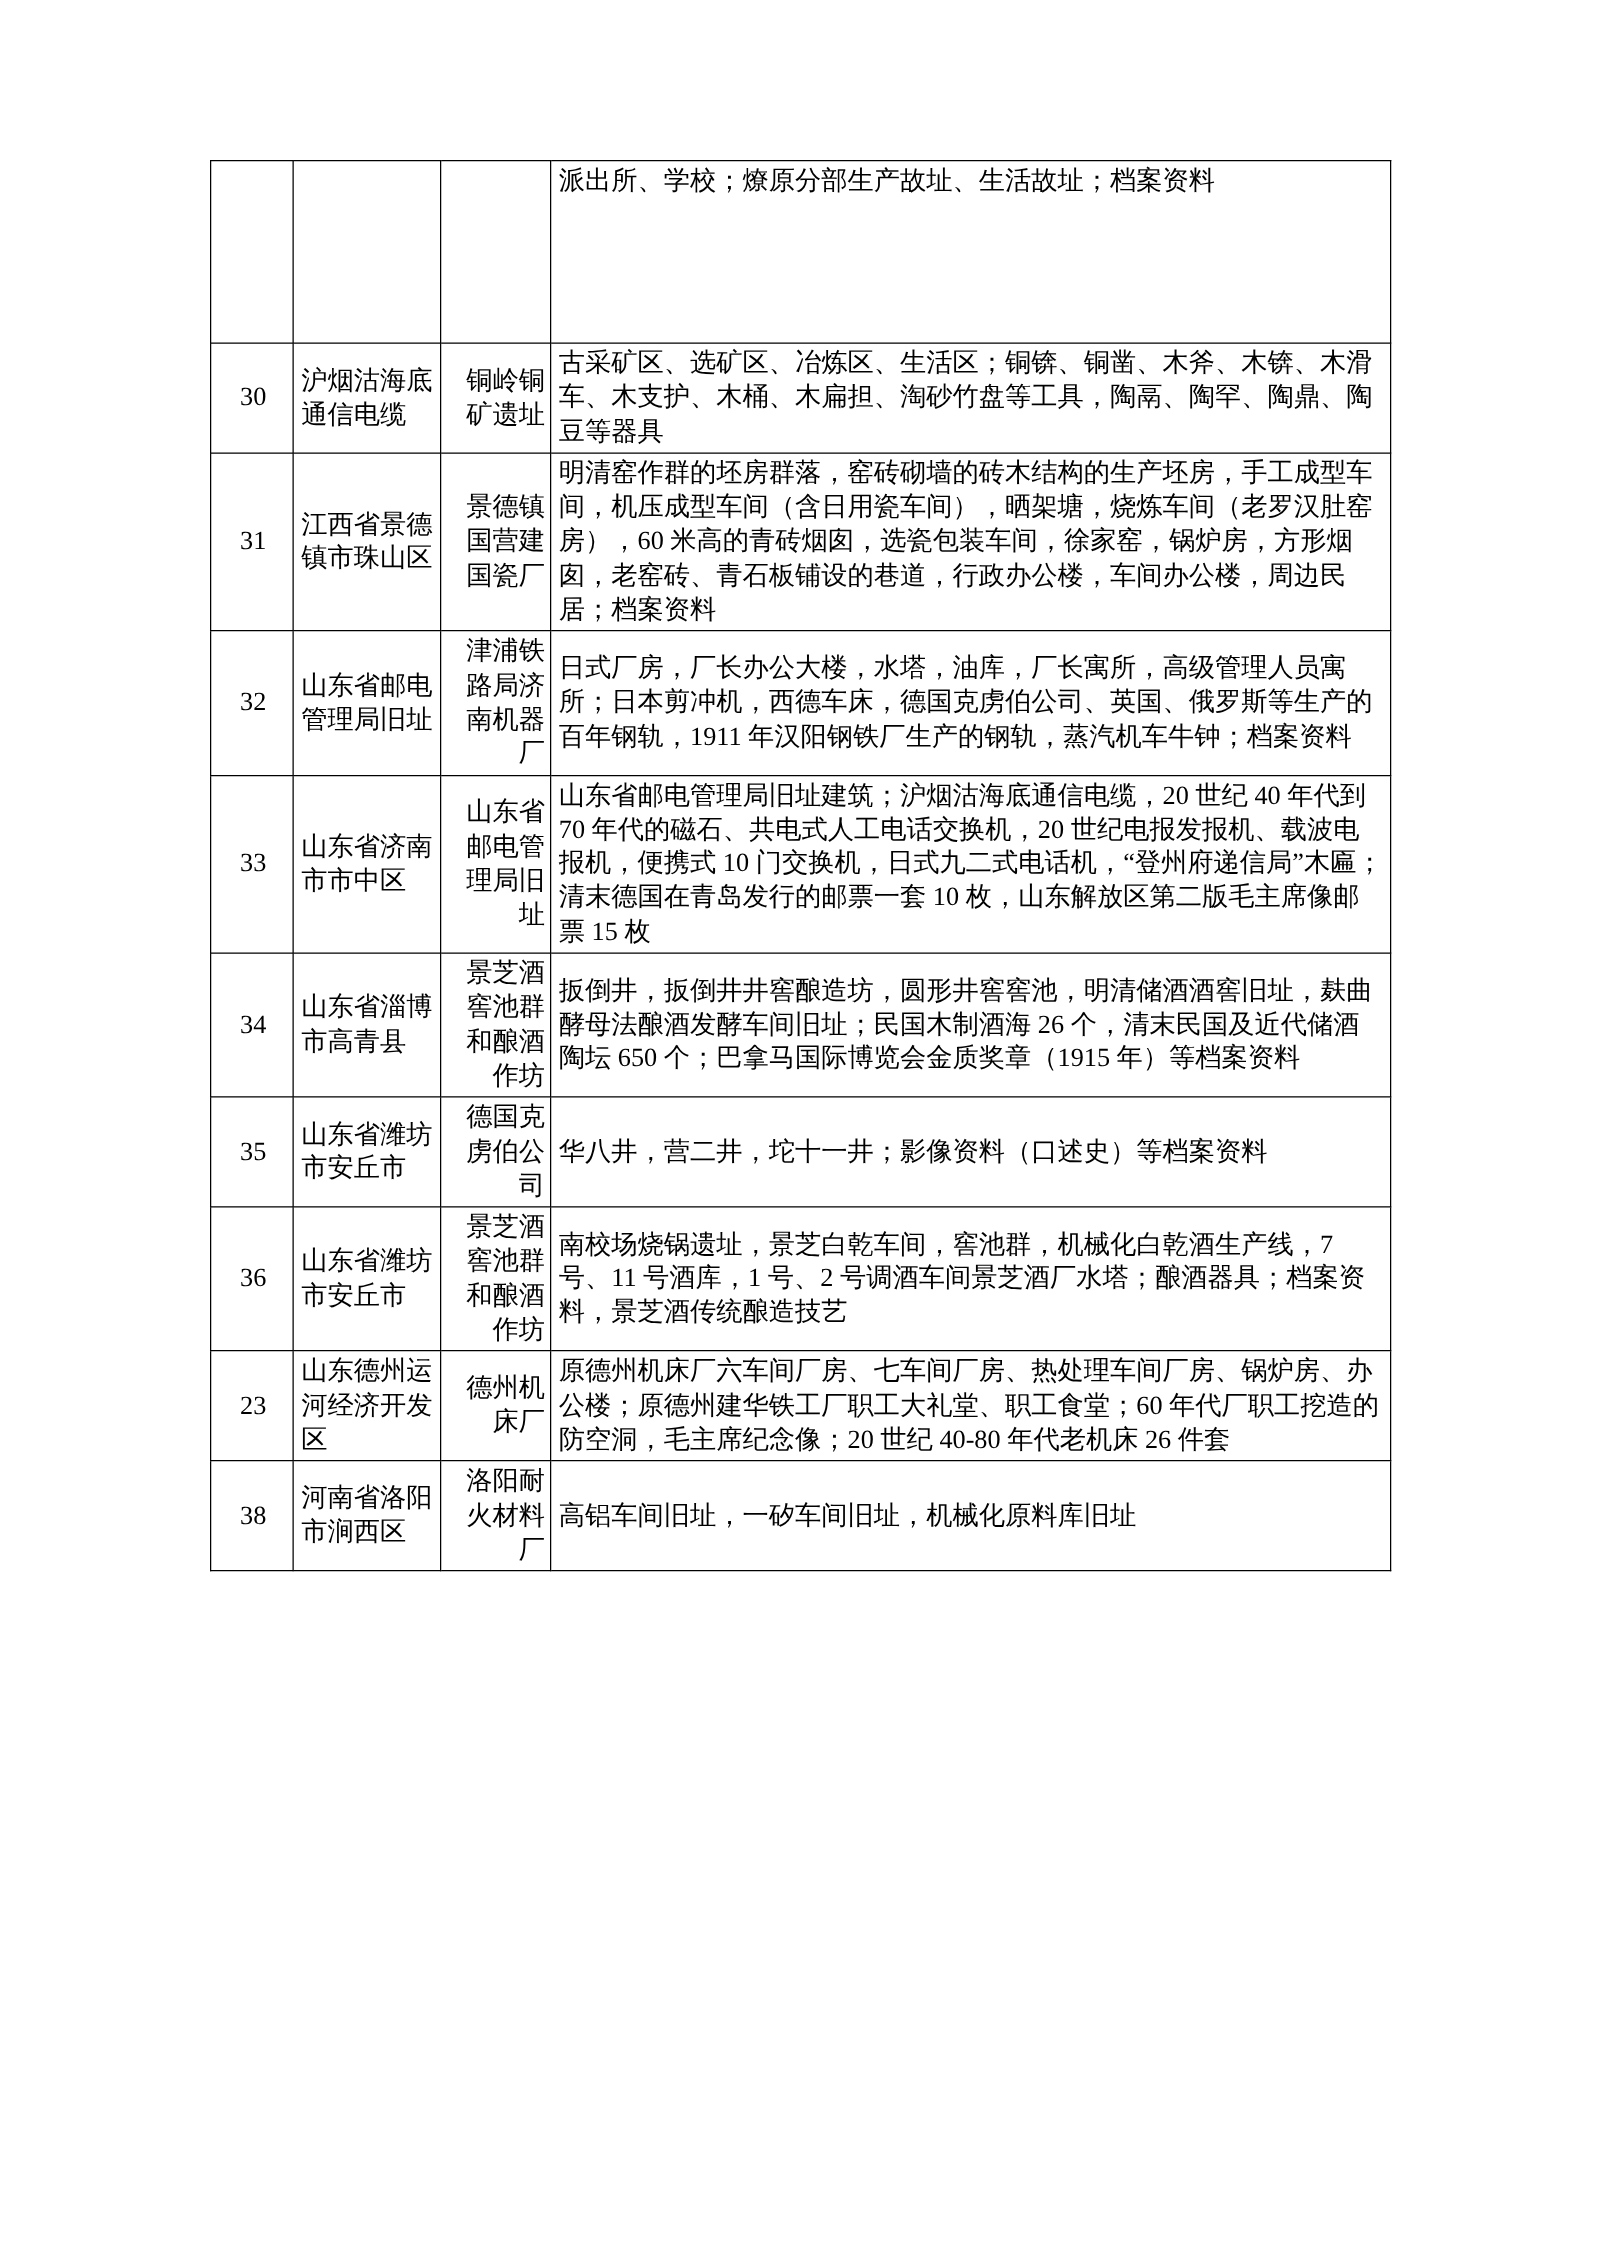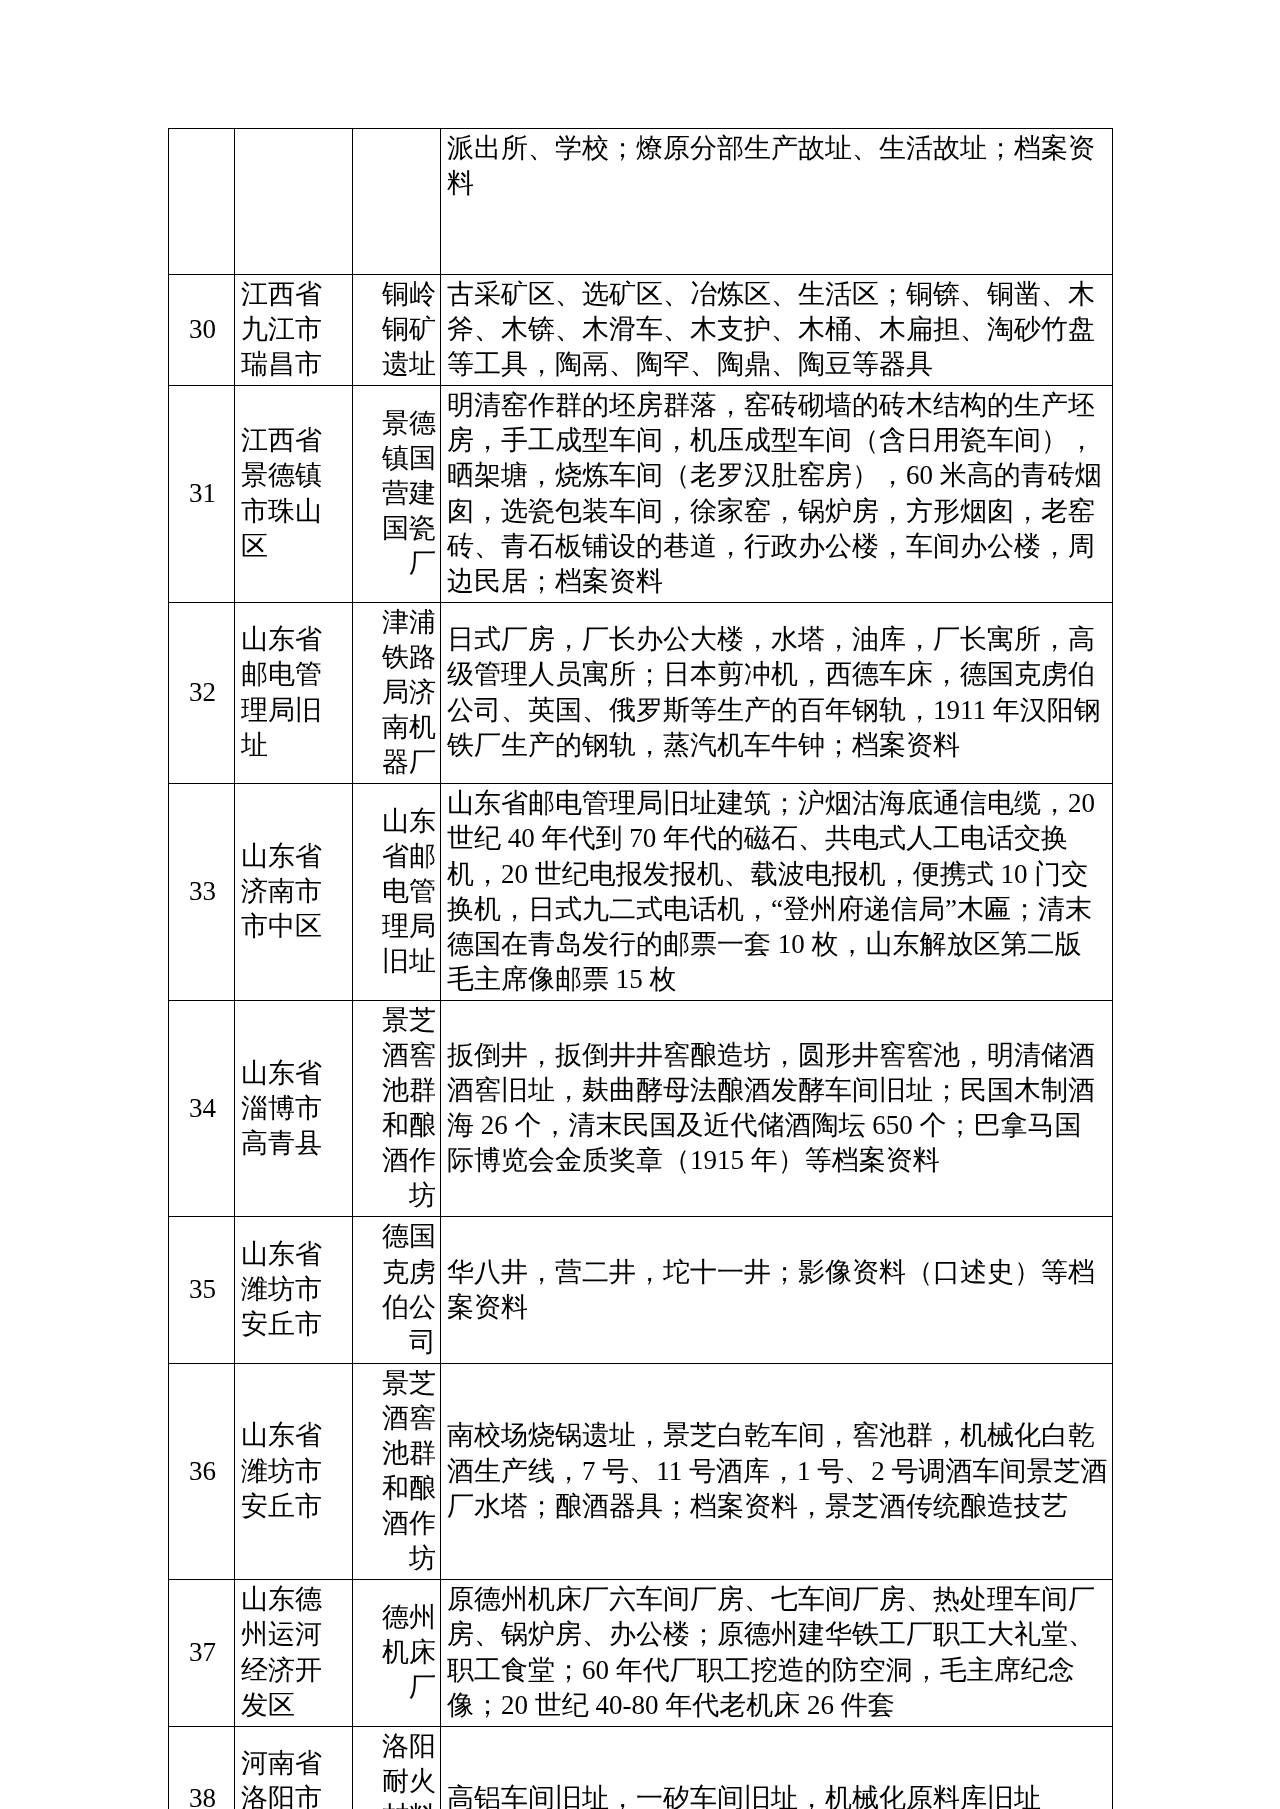--- a/index.html
+++ b/index.html
@@ -23,21 +23,21 @@
   table.doc-table {
     border-collapse: collapse;
     table-layout: fixed;
     width: 944px;
     margin: 0;
   }
   table.doc-table td {
     border: 1px solid #000000;
     vertical-align: middle;
     padding: 2px 4px 3px 6px;
-    font-size: 27px;
+    font-size: 21px;
     line-height: 1.30;
     font-family: "Liberation Serif", "DejaVu Serif", serif;
   }
   col.c-num { width: 66px; }
   col.c-loc { width: 118px; }
   col.c-name { width: 88px; }
   col.c-desc { width: 672px; }
 
   td.num {
     text-align: center;
@@ -72,21 +72,21 @@
     </colgroup>
     <tbody>
       <tr class="row-cont">
         <td class="num"></td>
         <td class="loc"></td>
         <td class="name"></td>
         <td class="desc">派出所、学校；燎原分部生产故址、生活故址；档案资料</td>
       </tr>
       <tr>
         <td class="num">30</td>
-        <td class="loc">江西省九江市瑞昌市</td>
+        <td class="loc">沪烟沽海底通信电缆</td>
         <td class="name">铜岭铜矿遗址</td>
         <td class="desc">古采矿区、选矿区、冶炼区、生活区；铜锛、铜凿、木斧、木锛、木滑车、木支护、木桶、木扁担、淘砂竹盘等工具，陶鬲、陶罕、陶鼎、陶豆等器具</td>
       </tr>
       <tr>
         <td class="num">31</td>
         <td class="loc">江西省景德镇市珠山区</td>
         <td class="name">景德镇国营建国瓷厂</td>
         <td class="desc">明清窑作群的坯房群落，窑砖砌墙的砖木结构的生产坯房，手工成型车间，机压成型车间（含日用瓷车间），晒架塘，烧炼车间（老罗汉肚窑房），60 米高的青砖烟囱，选瓷包装车间，徐家窑，锅炉房，方形烟囱，老窑砖、青石板铺设的巷道，行政办公楼，车间办公楼，周边民居；档案资料</td>
       </tr>
       <tr>
@@ -113,21 +113,21 @@
         <td class="name">德国克虏伯公司</td>
         <td class="desc">华八井，营二井，坨十一井；影像资料（口述史）等档案资料</td>
       </tr>
       <tr>
         <td class="num">36</td>
         <td class="loc">山东省潍坊市安丘市</td>
         <td class="name">景芝酒窖池群和酿酒作坊</td>
         <td class="desc">南校场烧锅遗址，景芝白乾车间，窖池群，机械化白乾酒生产线，7 号、11 号酒库，1 号、2 号调酒车间景芝酒厂水塔；酿酒器具；档案资料，景芝酒传统酿造技艺</td>
       </tr>
       <tr>
-        <td class="num">37</td>
+        <td class="num">23</td>
         <td class="loc">山东德州运河经济开发区</td>
         <td class="name">德州机床厂</td>
         <td class="desc">原德州机床厂六车间厂房、七车间厂房、热处理车间厂房、锅炉房、办公楼；原德州建华铁工厂职工大礼堂、职工食堂；60 年代厂职工挖造的防空洞，毛主席纪念像；20 世纪 40-80 年代老机床 26 件套</td>
       </tr>
       <tr>
         <td class="num">38</td>
         <td class="loc">河南省洛阳市涧西区</td>
         <td class="name">洛阳耐火材料厂</td>
         <td class="desc">高铝车间旧址，一矽车间旧址，机械化原料库旧址</td>
       </tr>

